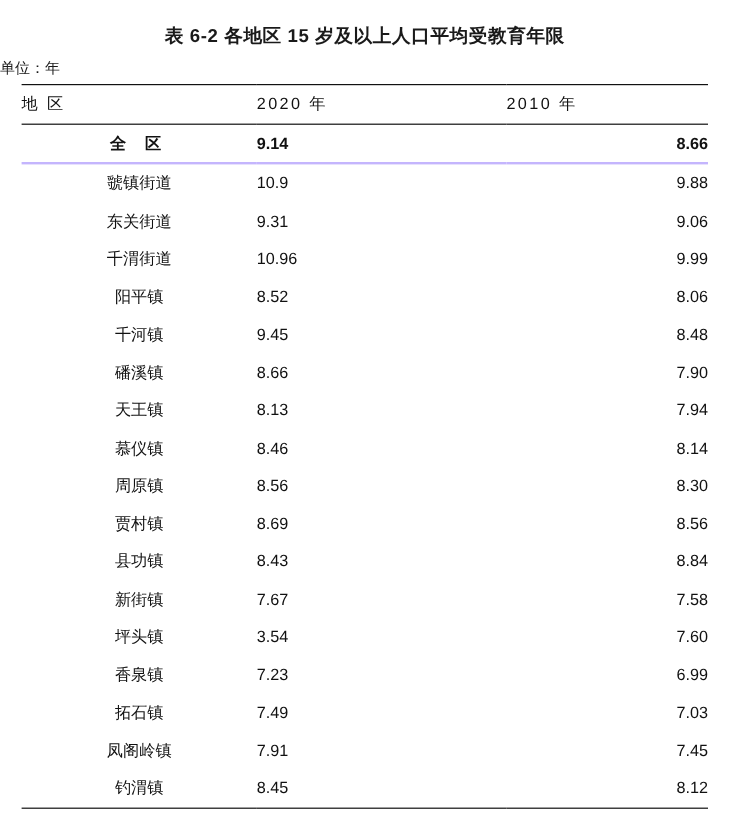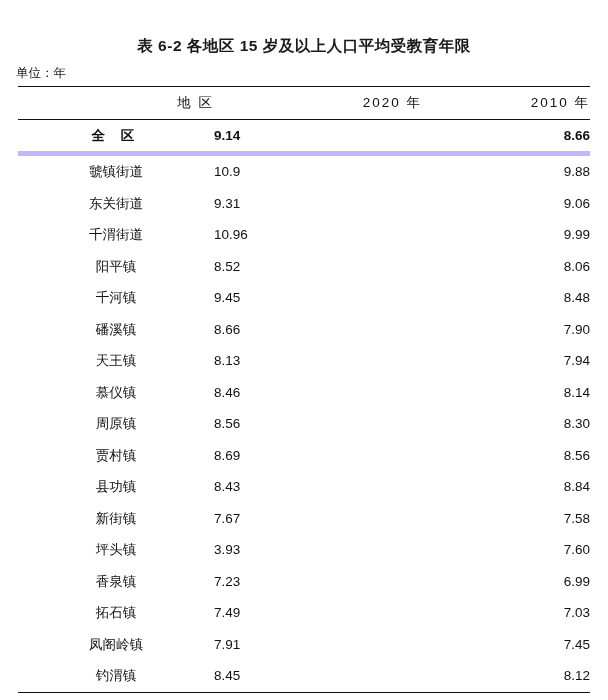--- a/index.html
+++ b/index.html
@@ -12,21 +12,21 @@
     background: #ffffff;
     font-family: "Liberation Serif", serif;
     color: #111111;
     overflow: hidden;
   }
   .page {
     position: relative;
     width: 608px;
     height: 700px;
     box-sizing: border-box;
-    padding: 16px;
+    padding: 0;
   }
   .title {
     text-align: center;
     font-size: 15.5px;
     font-family: "Liberation Sans", sans-serif;
     font-weight: 700;
     letter-spacing: 0.5px;
     padding-top: 20px;
     color: #1a1a1a;
   }
@@ -51,26 +51,26 @@
     font-family: "Liberation Sans", sans-serif;
     padding: 0;
     height: 31.5px;
     line-height: 31.5px;
     border: 0;
   }
   
   tr.head-row th {
     border-top: 1.6px solid #111;
     border-bottom: 1px solid #111;
-    text-align: right;
+    text-align: left;
     font-weight: 400;
     letter-spacing: 2px;
   }
   tr.total-row td {
-    border-bottom: 5px solid #c4b5fd;
+    border-bottom: 2px solid #c4b5fd;
     font-weight: 700;
   }
   tr.last-row td {
     border-bottom: 1.6px solid #111;
   }
 
   td.region, th.region {
     text-align: center;
     border-right: 1.2px solid #111;
     border-left: 1.2px solid #111;
@@ -174,21 +174,21 @@
         <td class="val2020">8.43</td>
         <td class="val2010">8.84</td>
       </tr>
       <tr>
         <td class="region">新街镇</td>
         <td class="val2020">7.67</td>
         <td class="val2010">7.58</td>
       </tr>
       <tr>
         <td class="region">坪头镇</td>
-        <td class="val2020">3.93</td>
+        <td class="val2020">3.54</td>
         <td class="val2010">7.60</td>
       </tr>
       <tr>
         <td class="region">香泉镇</td>
         <td class="val2020">7.23</td>
         <td class="val2010">6.99</td>
       </tr>
       <tr>
         <td class="region">拓石镇</td>
         <td class="val2020">7.49</td>

